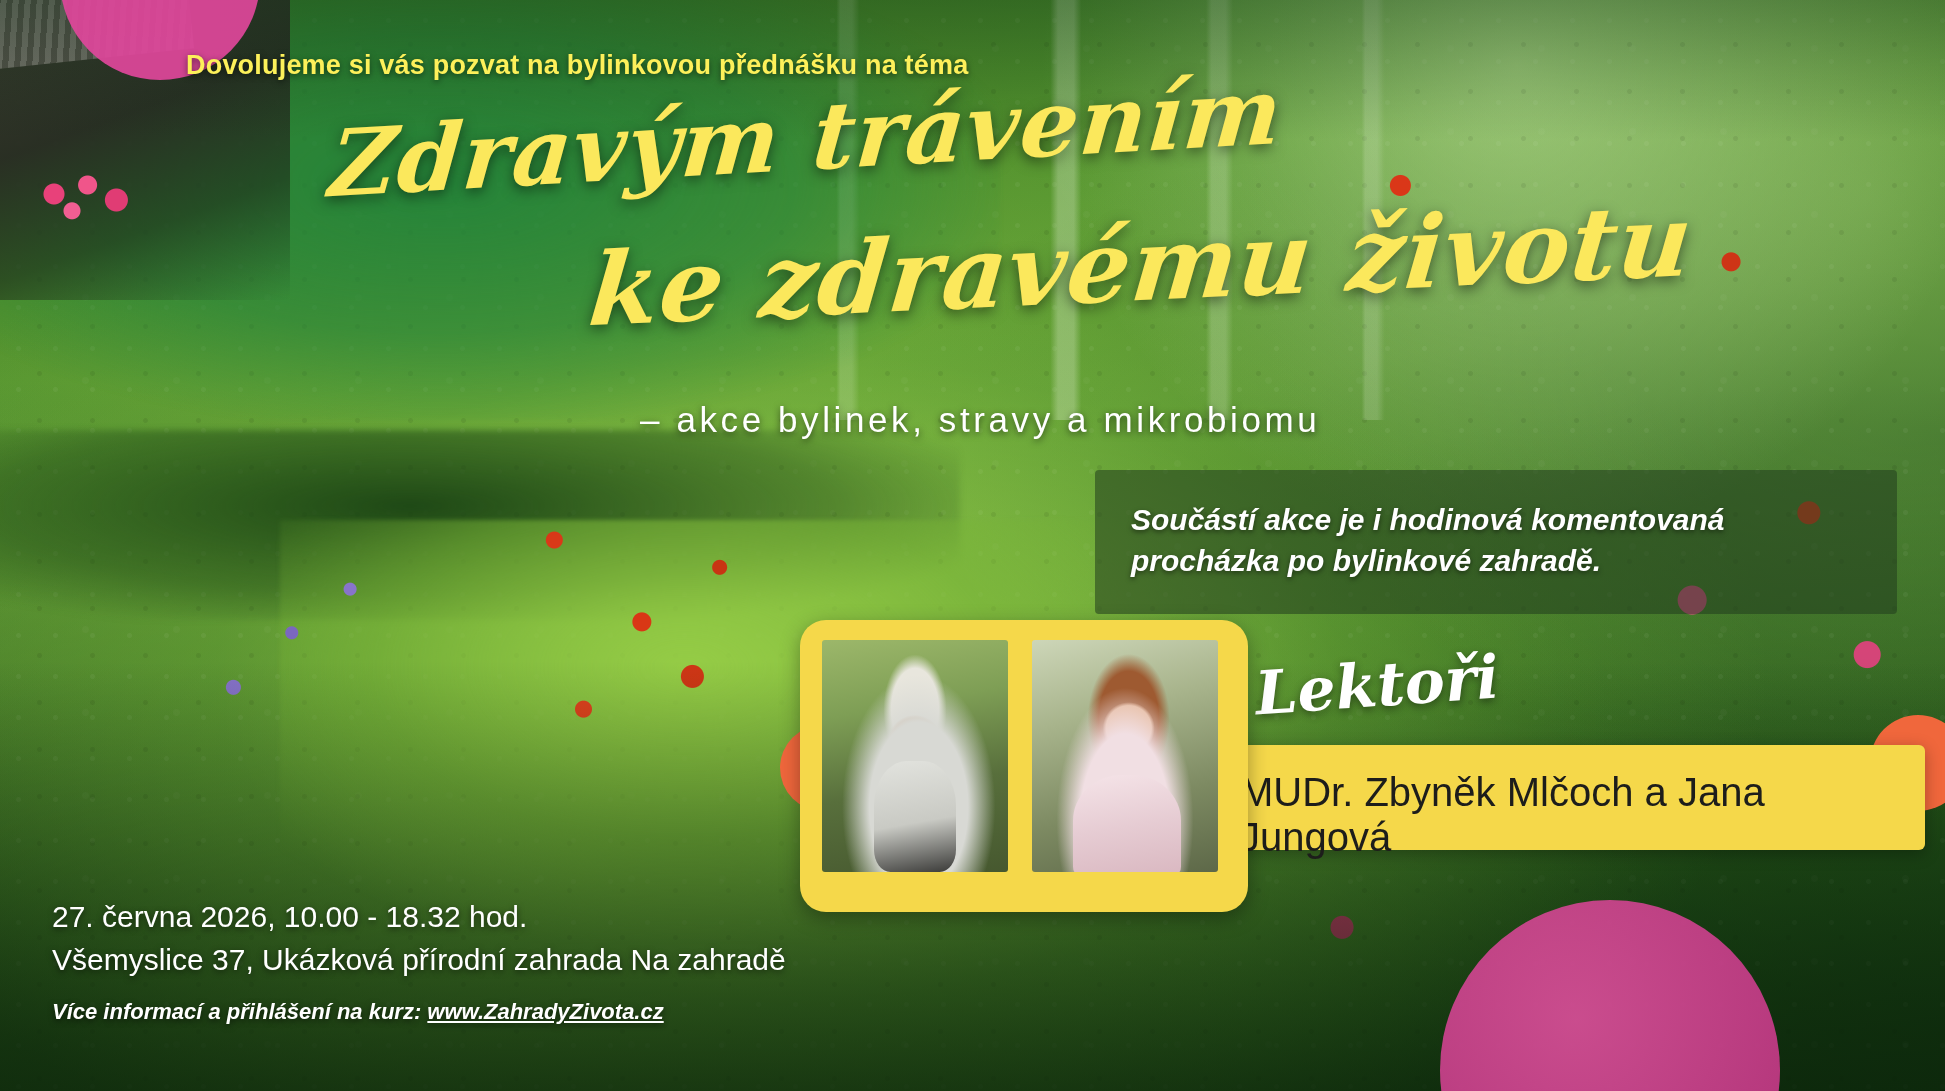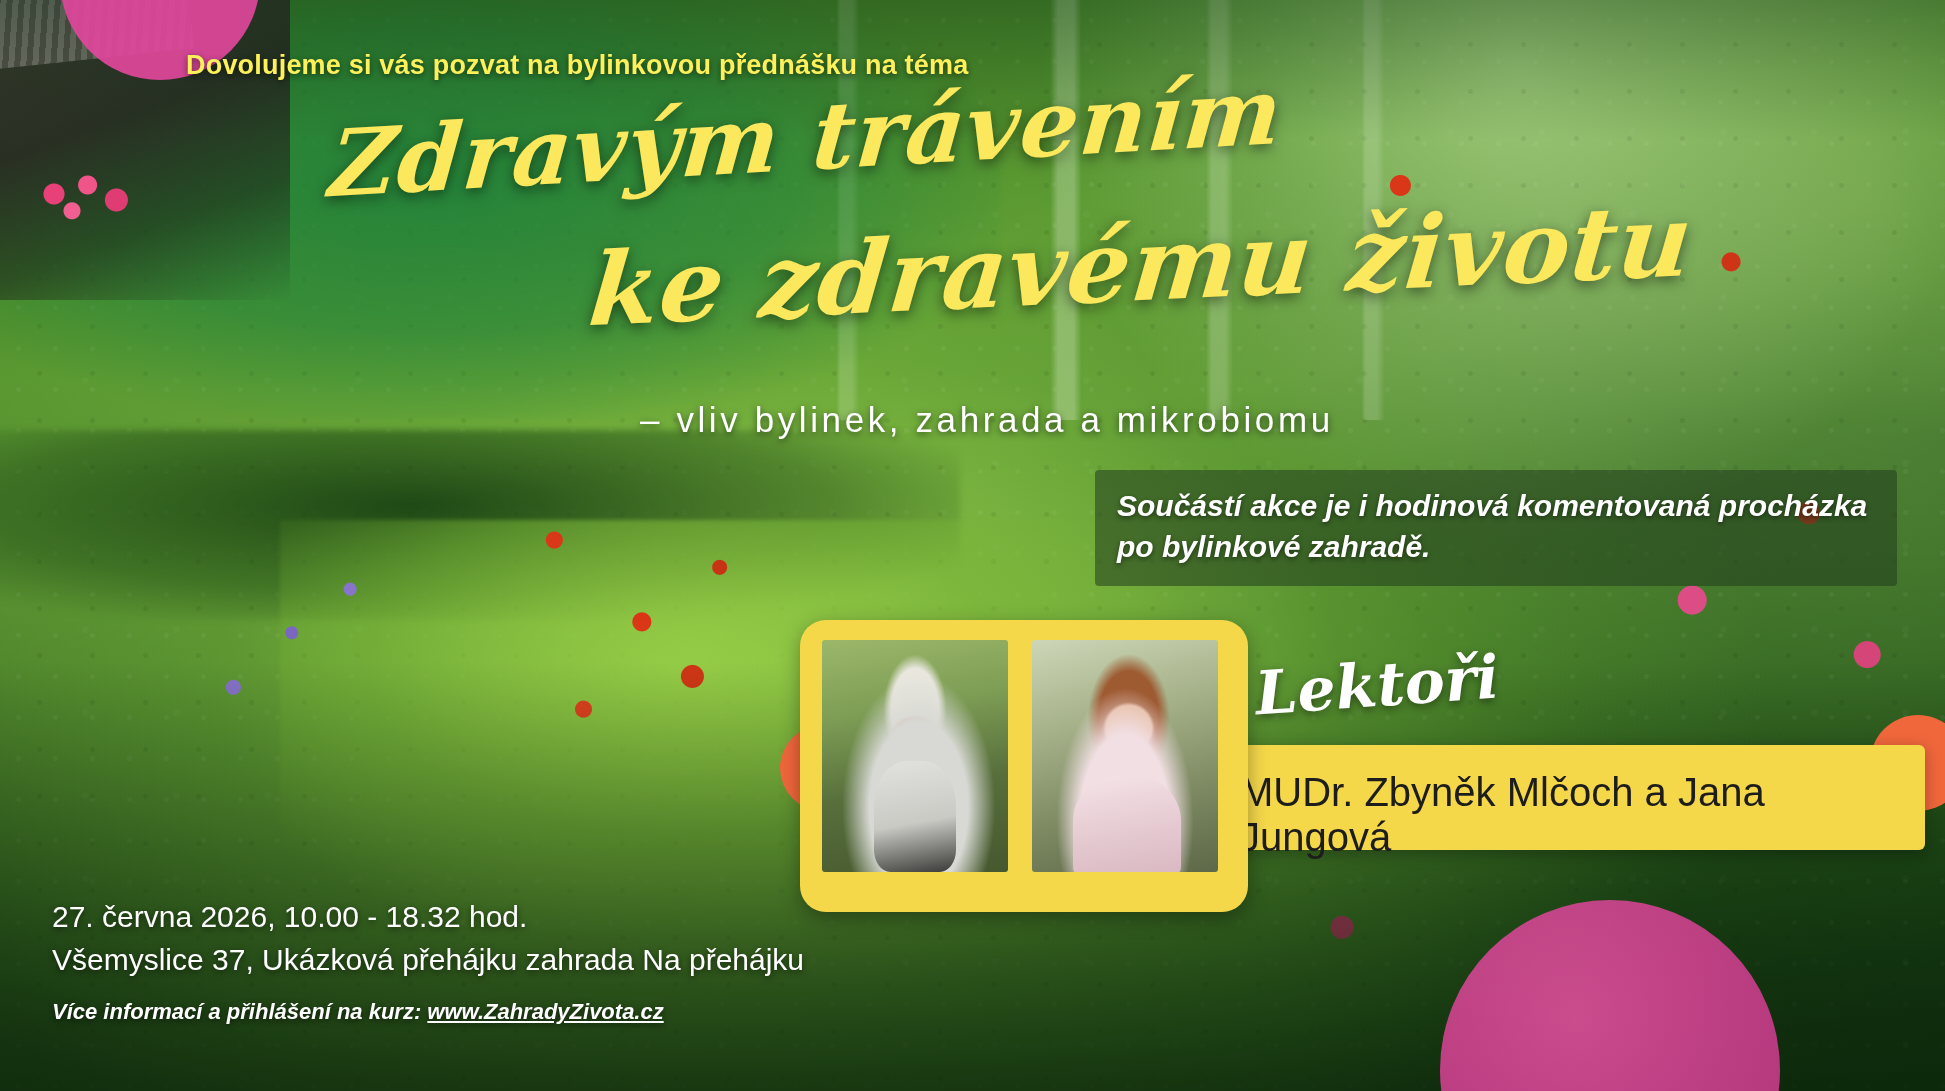--- a/index.html
+++ b/index.html
@@ -214,21 +214,21 @@
 
   .note-box {
     position: absolute;
     left: 1095px; top: 470px;
     width: 760px;
     padding: 16px 20px 18px 22px;
     background: rgba(32,60,30,0.55);
     border-radius: 4px;
   }
   .note-box p {
-    margin: 0;
+    margin: 14px;
     font-size: 30px;
     line-height: 1.36;
     font-style: italic;
     font-weight: 700;
     color: #ffffff;
     text-shadow: 0 2px 5px rgba(0,0,0,.5);
   }
 
   
   .lect-band {
@@ -358,37 +358,37 @@
   <div class="circle circle-orange-left"></div>
   <div class="circle circle-orange-right"></div>
 
   <div class="invite">Dovolujeme si vás pozvat na bylinkovou přednášku na téma</div>
 
   <div class="headline">
     <div class="headline-l1">Zdravým trávením</div>
     <div class="headline-l2">ke zdravému životu</div>
   </div>
 
-  <div class="subtitle">–  vliv bylinek, zahrada a mikrobiomu</div>
+  <div class="subtitle">–  akce bylinek, stravy a mikrobiomu</div>
 
   <div class="note-box">
     <p>Součástí akce je i hodinová komentovaná procházka po bylinkové zahradě.</p>
   </div>
 
   <div class="lect-band"></div>
   <div class="lect-band-label">Lektoři</div>
   <div class="lect-names">MUDr. Zbyněk Mlčoch a Jana Jungová</div>
 
   <div class="photo-card">
     <div class="photo photo-man"></div>
     <div class="photo photo-woman"></div>
   </div>
 
   <div class="footer">
     <div class="footer-line">27. června 2026, 10.00 - 18.32 hod.</div>
-    <div class="footer-line">Všemyslice 37, Ukázková přehájku zahrada Na přehájku</div>
+    <div class="footer-line">Všemyslice 37, Ukázková přírodní zahrada Na zahradě</div>
     <div class="footer-more">
       <span>Více informací a přihlášení na kurz:</span>
       <a class="footer-url" href="#">www.ZahradyZivota.cz</a>
     </div>
   </div>
 
 </div>
 
 </body></html>

